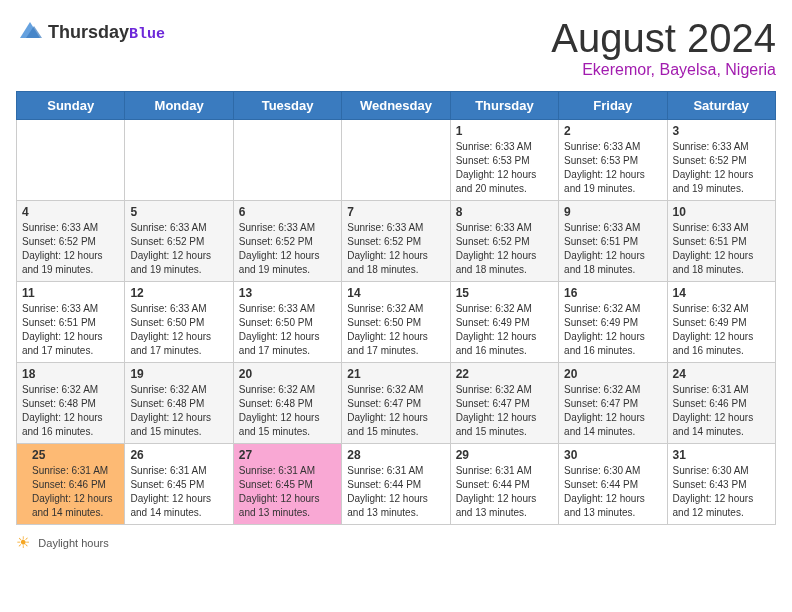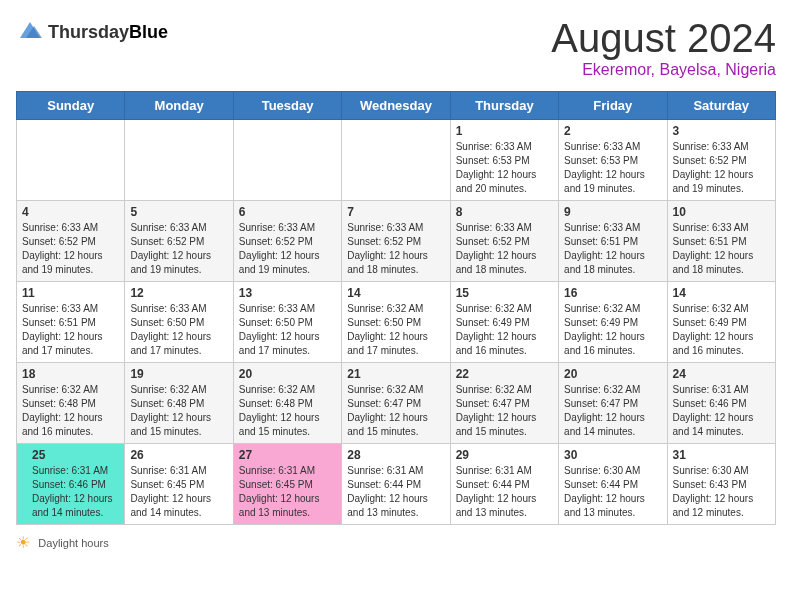--- a/index.html
+++ b/index.html
@@ -106,21 +106,21 @@
 <div class="header-area">
   <div class="logo">
     <div class="logo-icon">
       <svg viewBox="0 0 28 28" xmlns="http://www.w3.org/2000/svg">
         <polygon points="4,22 14,6 24,22" fill="#4a90d9" opacity="0.85"></polygon>
         <polygon points="10,22 18,10 26,22" fill="#3a7bbf" opacity="0.7"></polygon>
       </svg>
     </div>
     <div>
       <div>
-        <span style="font-size:18px;font-weight:bold;color:#333;">Thursday</span><span style="font-size:18px;font-weight:bold;color:#000000;">Blue</span>
+        <span style="font-size:18px;font-weight:bold;color:#333;">Thursday</span><span style="font-size:15px;font-weight:bold;color:#6d28d9;font-family:Liberation Mono, monospace;">Blue</span>
       </div>
     </div>
   </div>
   <div class="title-area">
     <div class="month-year">August 2024</div>
     <div class="location">Ekeremor, Bayelsa, Nigeria</div>
   </div>
 </div>
 
 <table class="calendar-table">
@@ -214,21 +214,21 @@
 Sunset: 6:47 PM
 Daylight: 12 hours and 15 minutes.</span></td>
         <td style="background: rgb(245, 245, 245);"><span class="day-number">20</span><span class="day-info" style="white-space: pre-line;">Sunrise: 6:32 AM
 Sunset: 6:47 PM
 Daylight: 12 hours and 14 minutes.</span></td>
         <td style="background: rgb(245, 245, 245);"><span class="day-number">24</span><span class="day-info" style="white-space: pre-line;">Sunrise: 6:31 AM
 Sunset: 6:46 PM
 Daylight: 12 hours and 14 minutes.</span></td>
       </tr>
       <tr>
-        <td style="background: #5eead4; padding-left: 15px;"><span class="day-number">25</span><span class="day-info" style="white-space: pre-line;">Sunrise: 6:31 AM
+        <td style="background: #fdba74; padding-left: 15px;"><span class="day-number">25</span><span class="day-info" style="white-space: pre-line;">Sunrise: 6:31 AM
 Sunset: 6:46 PM
 Daylight: 12 hours and 14 minutes.</span></td>
         <td style="background: rgb(255, 255, 255);"><span class="day-number">26</span><span class="day-info" style="white-space: pre-line;">Sunrise: 6:31 AM
 Sunset: 6:45 PM
 Daylight: 12 hours and 14 minutes.</span></td>
         <td style="background: #f9a8d4;"><span class="day-number">27</span><span class="day-info" style="white-space: pre-line;">Sunrise: 6:31 AM
 Sunset: 6:45 PM
 Daylight: 12 hours and 13 minutes.</span></td>
         <td style="background: rgb(255, 255, 255);"><span class="day-number">28</span><span class="day-info" style="white-space: pre-line;">Sunrise: 6:31 AM
 Sunset: 6:44 PM

